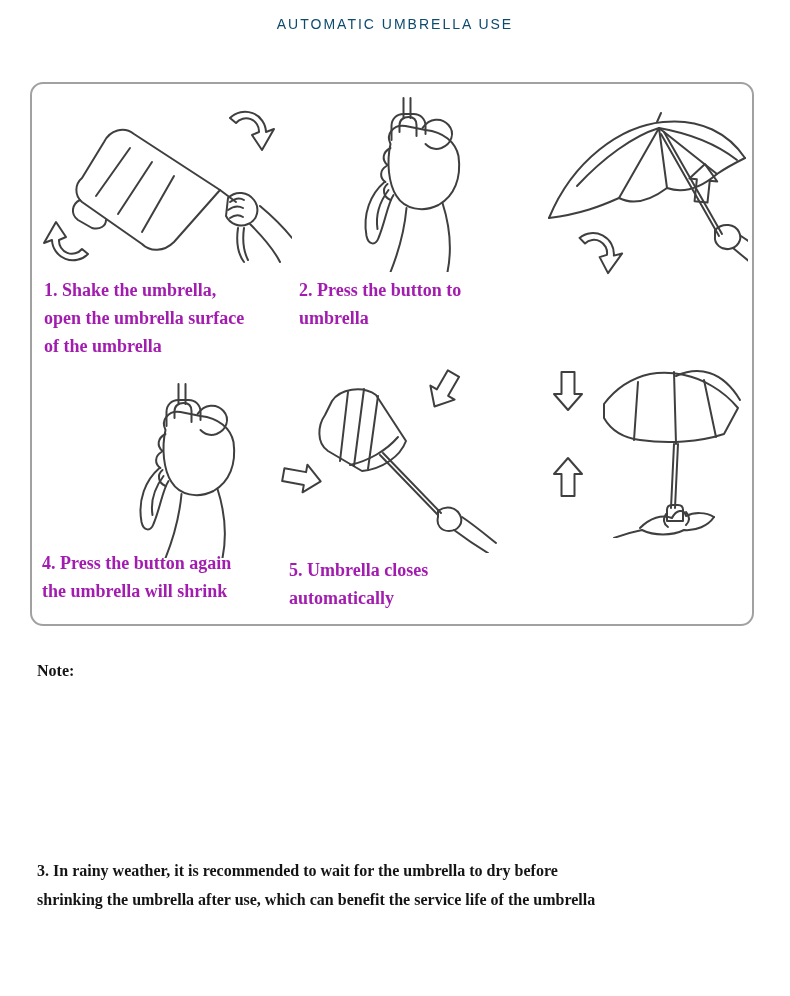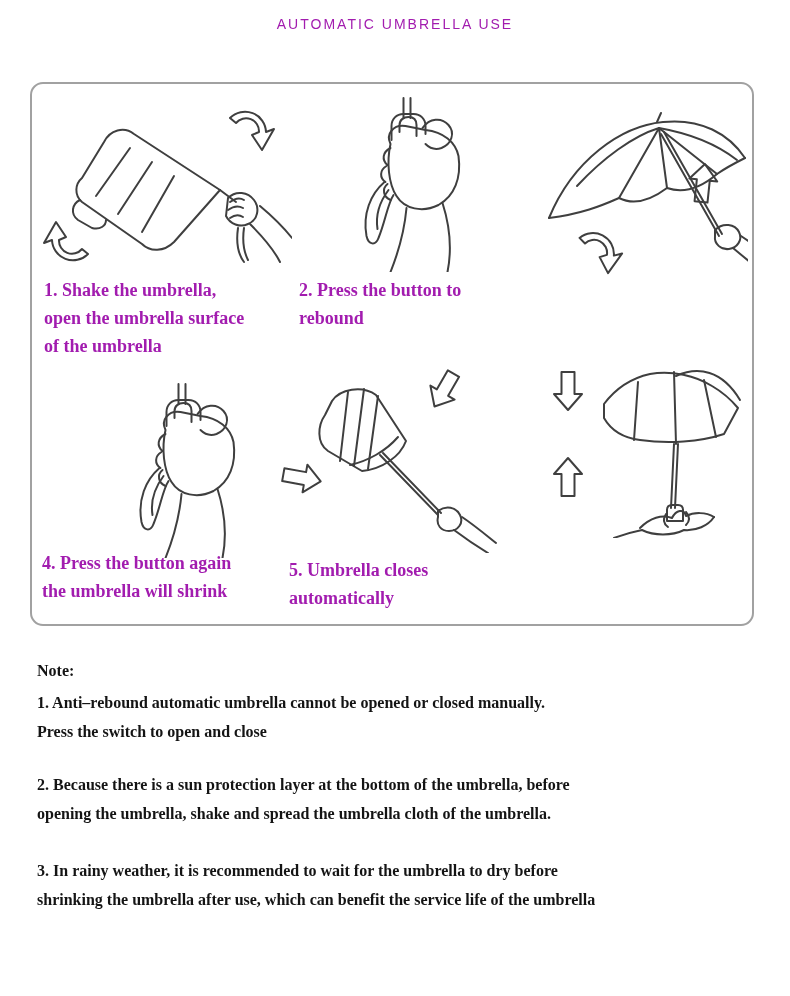--- a/index.html
+++ b/index.html
@@ -1,20 +1,20 @@
 <!DOCTYPE html>
 <html><head>
 <meta charset="utf-8">
 <style>
   html,body{margin:0;padding:0;background:#ffffff;}
   .page{position:relative;width:790px;height:996px;background:#ffffff;overflow:hidden;
         font-family:"Liberation Serif","DejaVu Serif",serif;}
   .title{position:absolute;top:16px;left:0;width:790px;text-align:center;
          font-family:"Liberation Sans","DejaVu Sans",sans-serif;
-         font-size:14px;letter-spacing:2px;color:#a21caf;font-weight:500;}
+         font-size:14px;letter-spacing:2px;color:#0c4a6e;font-weight:500;}
   .panel{position:absolute;left:30px;top:82px;width:720px;height:540px;
          border:2.5px solid #a1a1a1;border-radius:13px;background:#ffffff;}
   .cap{position:absolute;font-weight:700;font-size:18px;line-height:28px;
        color:#a21caf;white-space:nowrap;}
   .noteblock{position:absolute;left:37px;font-weight:700;font-size:16px;
        line-height:29px;color:#141414;white-space:nowrap;}
   .art{position:absolute;fill:none;stroke:#3f3f3f;stroke-width:2px;
        stroke-linecap:round;stroke-linejoin:round;}
   .defs-holder{position:absolute;width:0;height:0;overflow:hidden;}
 </style>
@@ -128,39 +128,31 @@
     <use href="#blockarrow" transform="translate(26,98)"></use>
   </svg>
 
   <div class="cap" style="left:44px;top:276px">
     <div>1. Shake the umbrella,</div>
     <div>open the umbrella surface</div>
     <div>of the umbrella</div>
   </div>
   <div class="cap" style="left:299px;top:276px">
     <div>2. Press the button to</div>
-    <div>rebound</div>
+    <div>umbrella</div>
   </div>
   <div class="cap" style="left:42px;top:549px">
     <div>4. Press the button again</div>
     <div>the umbrella will shrink</div>
   </div>
   <div class="cap" style="left:289px;top:556px">
     <div>5. Umbrella closes</div>
     <div>automatically</div>
   </div>
 
   <div class="noteblock" style="top:656px">Note:</div>
 
-  <div class="noteblock" style="top:688px">
-    <div>1. Anti–rebound automatic umbrella cannot be opened or closed manually.</div>
-    <div>Press the switch to open and close</div>
-  </div>
-  <div class="noteblock" style="top:770px">
-    <div>2. Because there is a sun protection layer at the bottom of the umbrella, before</div>
-    <div>opening the umbrella, shake and spread the umbrella cloth of the umbrella.</div>
-  </div>
   <div class="noteblock" style="top:856px">
     <div>3. In rainy weather, it is recommended to wait for the umbrella to dry before</div>
     <div>shrinking the umbrella after use, which can benefit the service life of the umbrella</div>
   </div>
 
 </div>
 
 </body></html>

